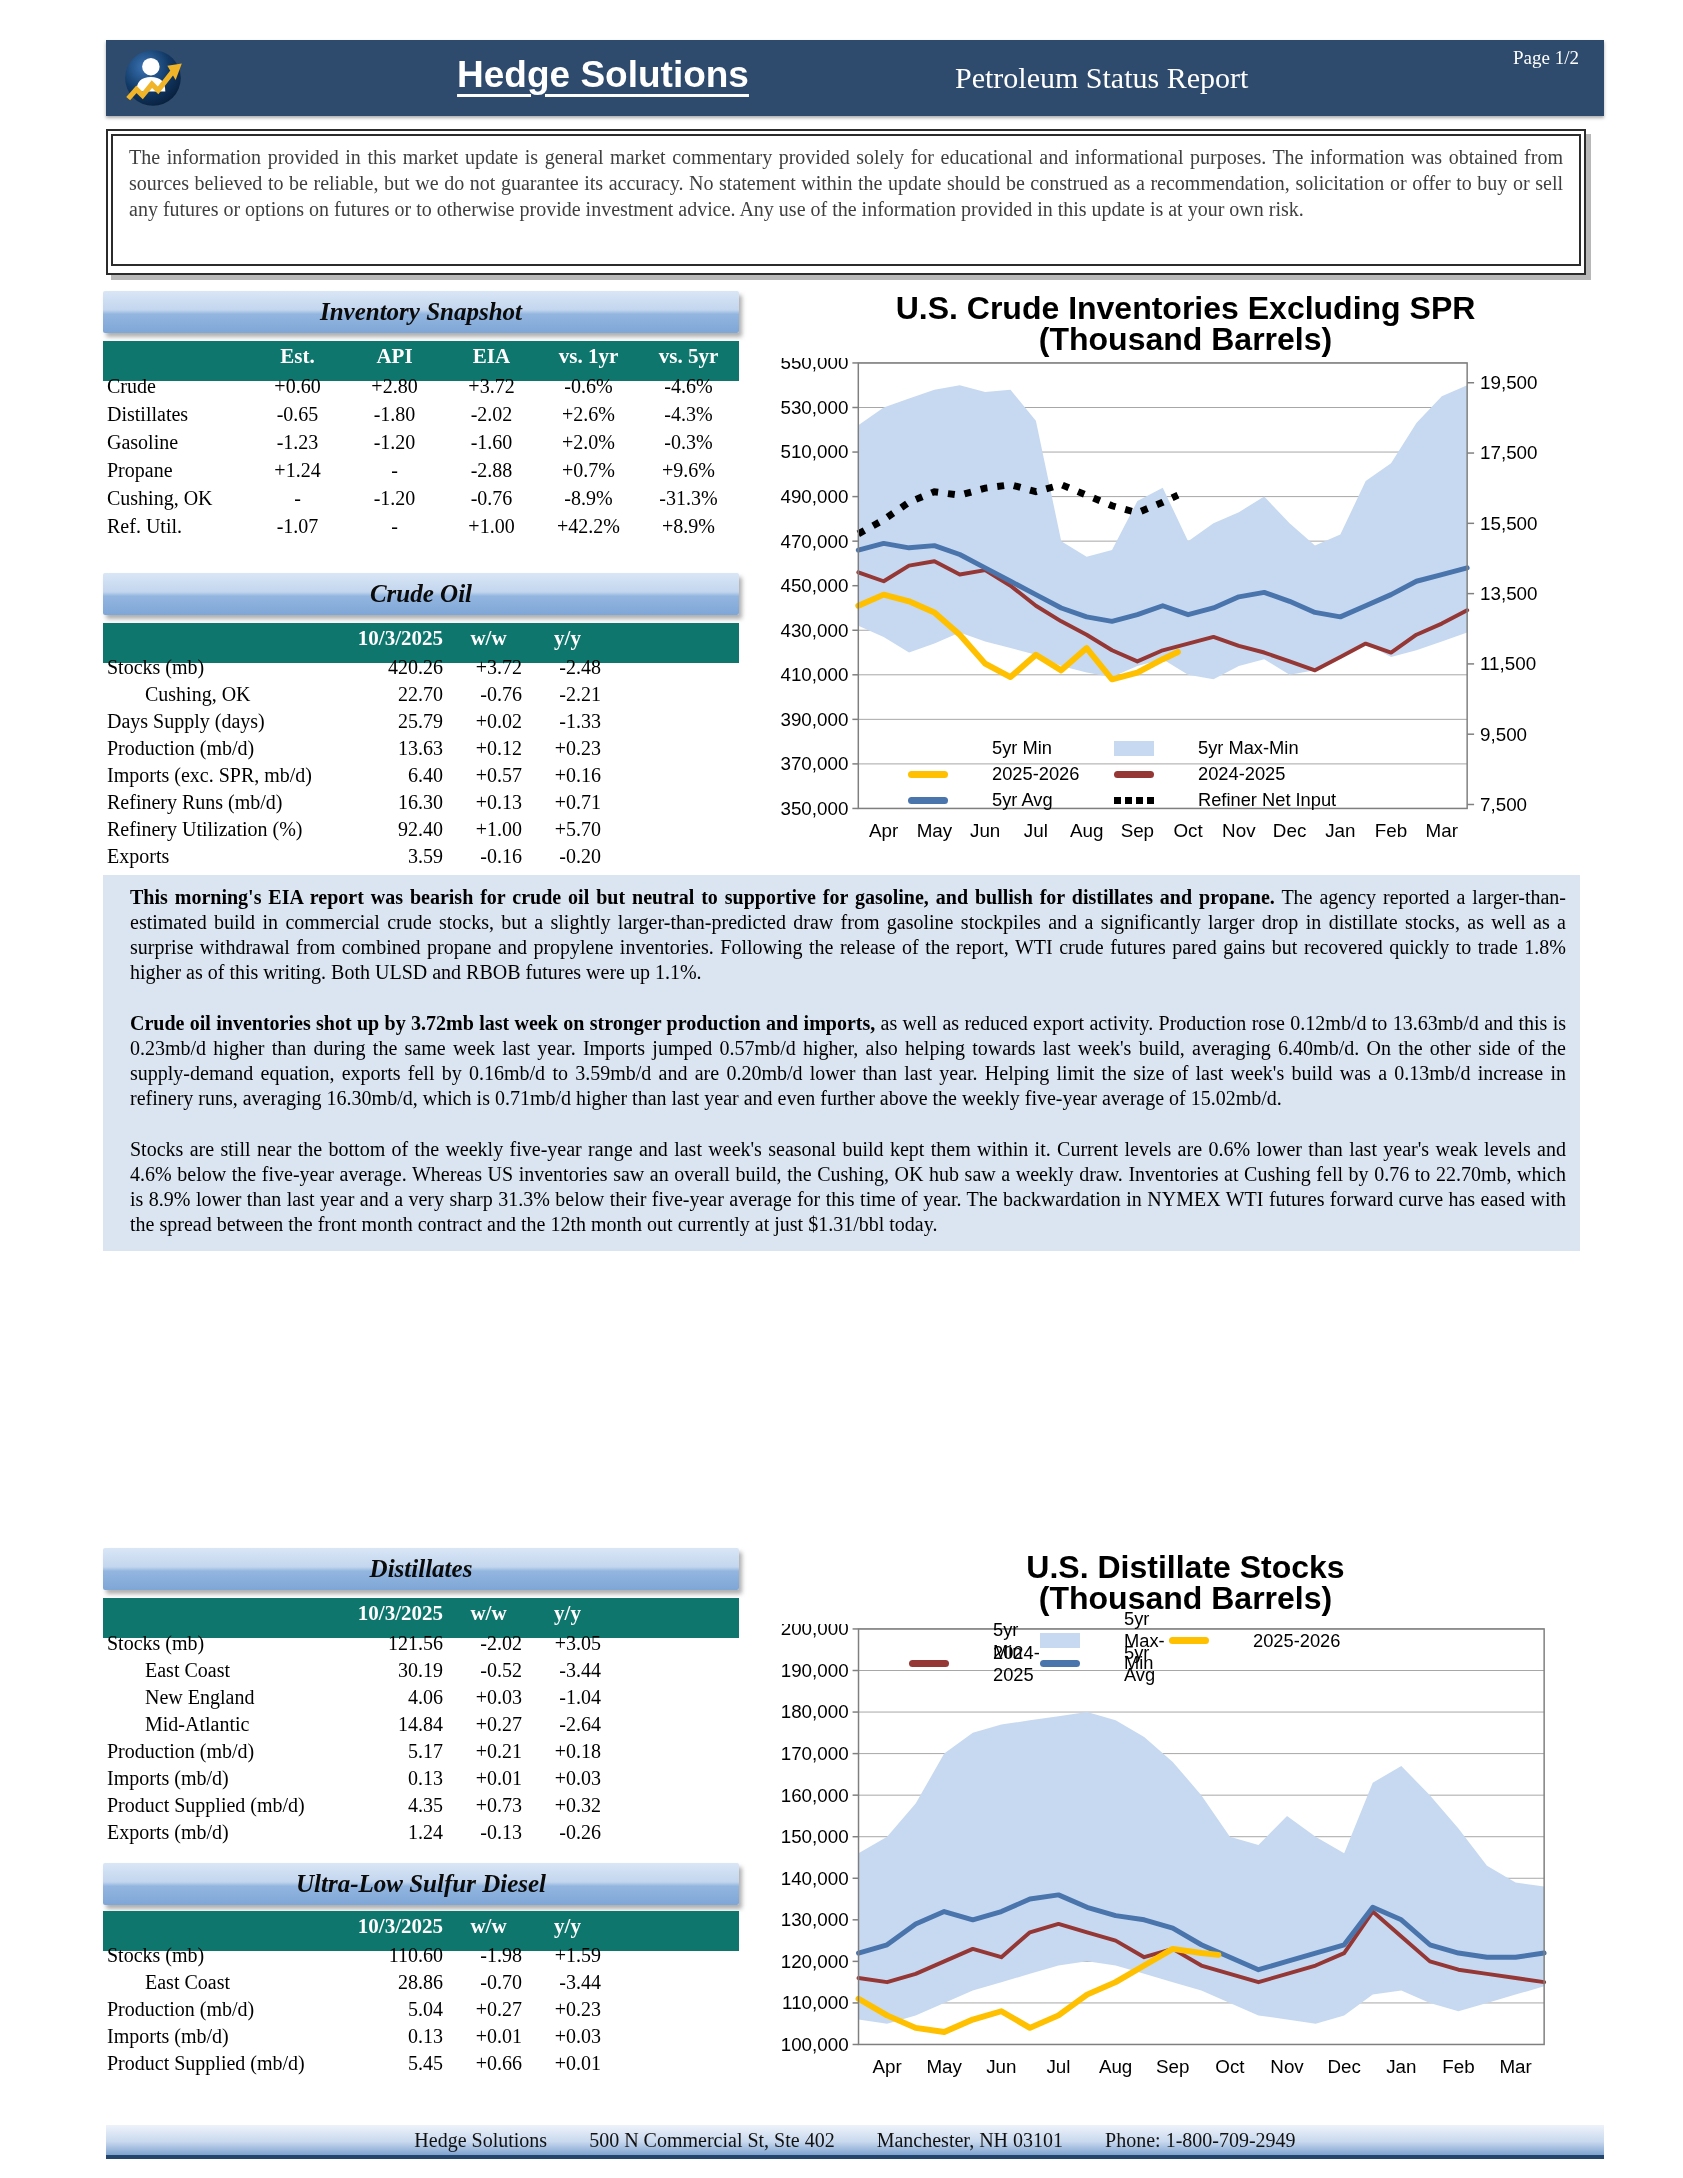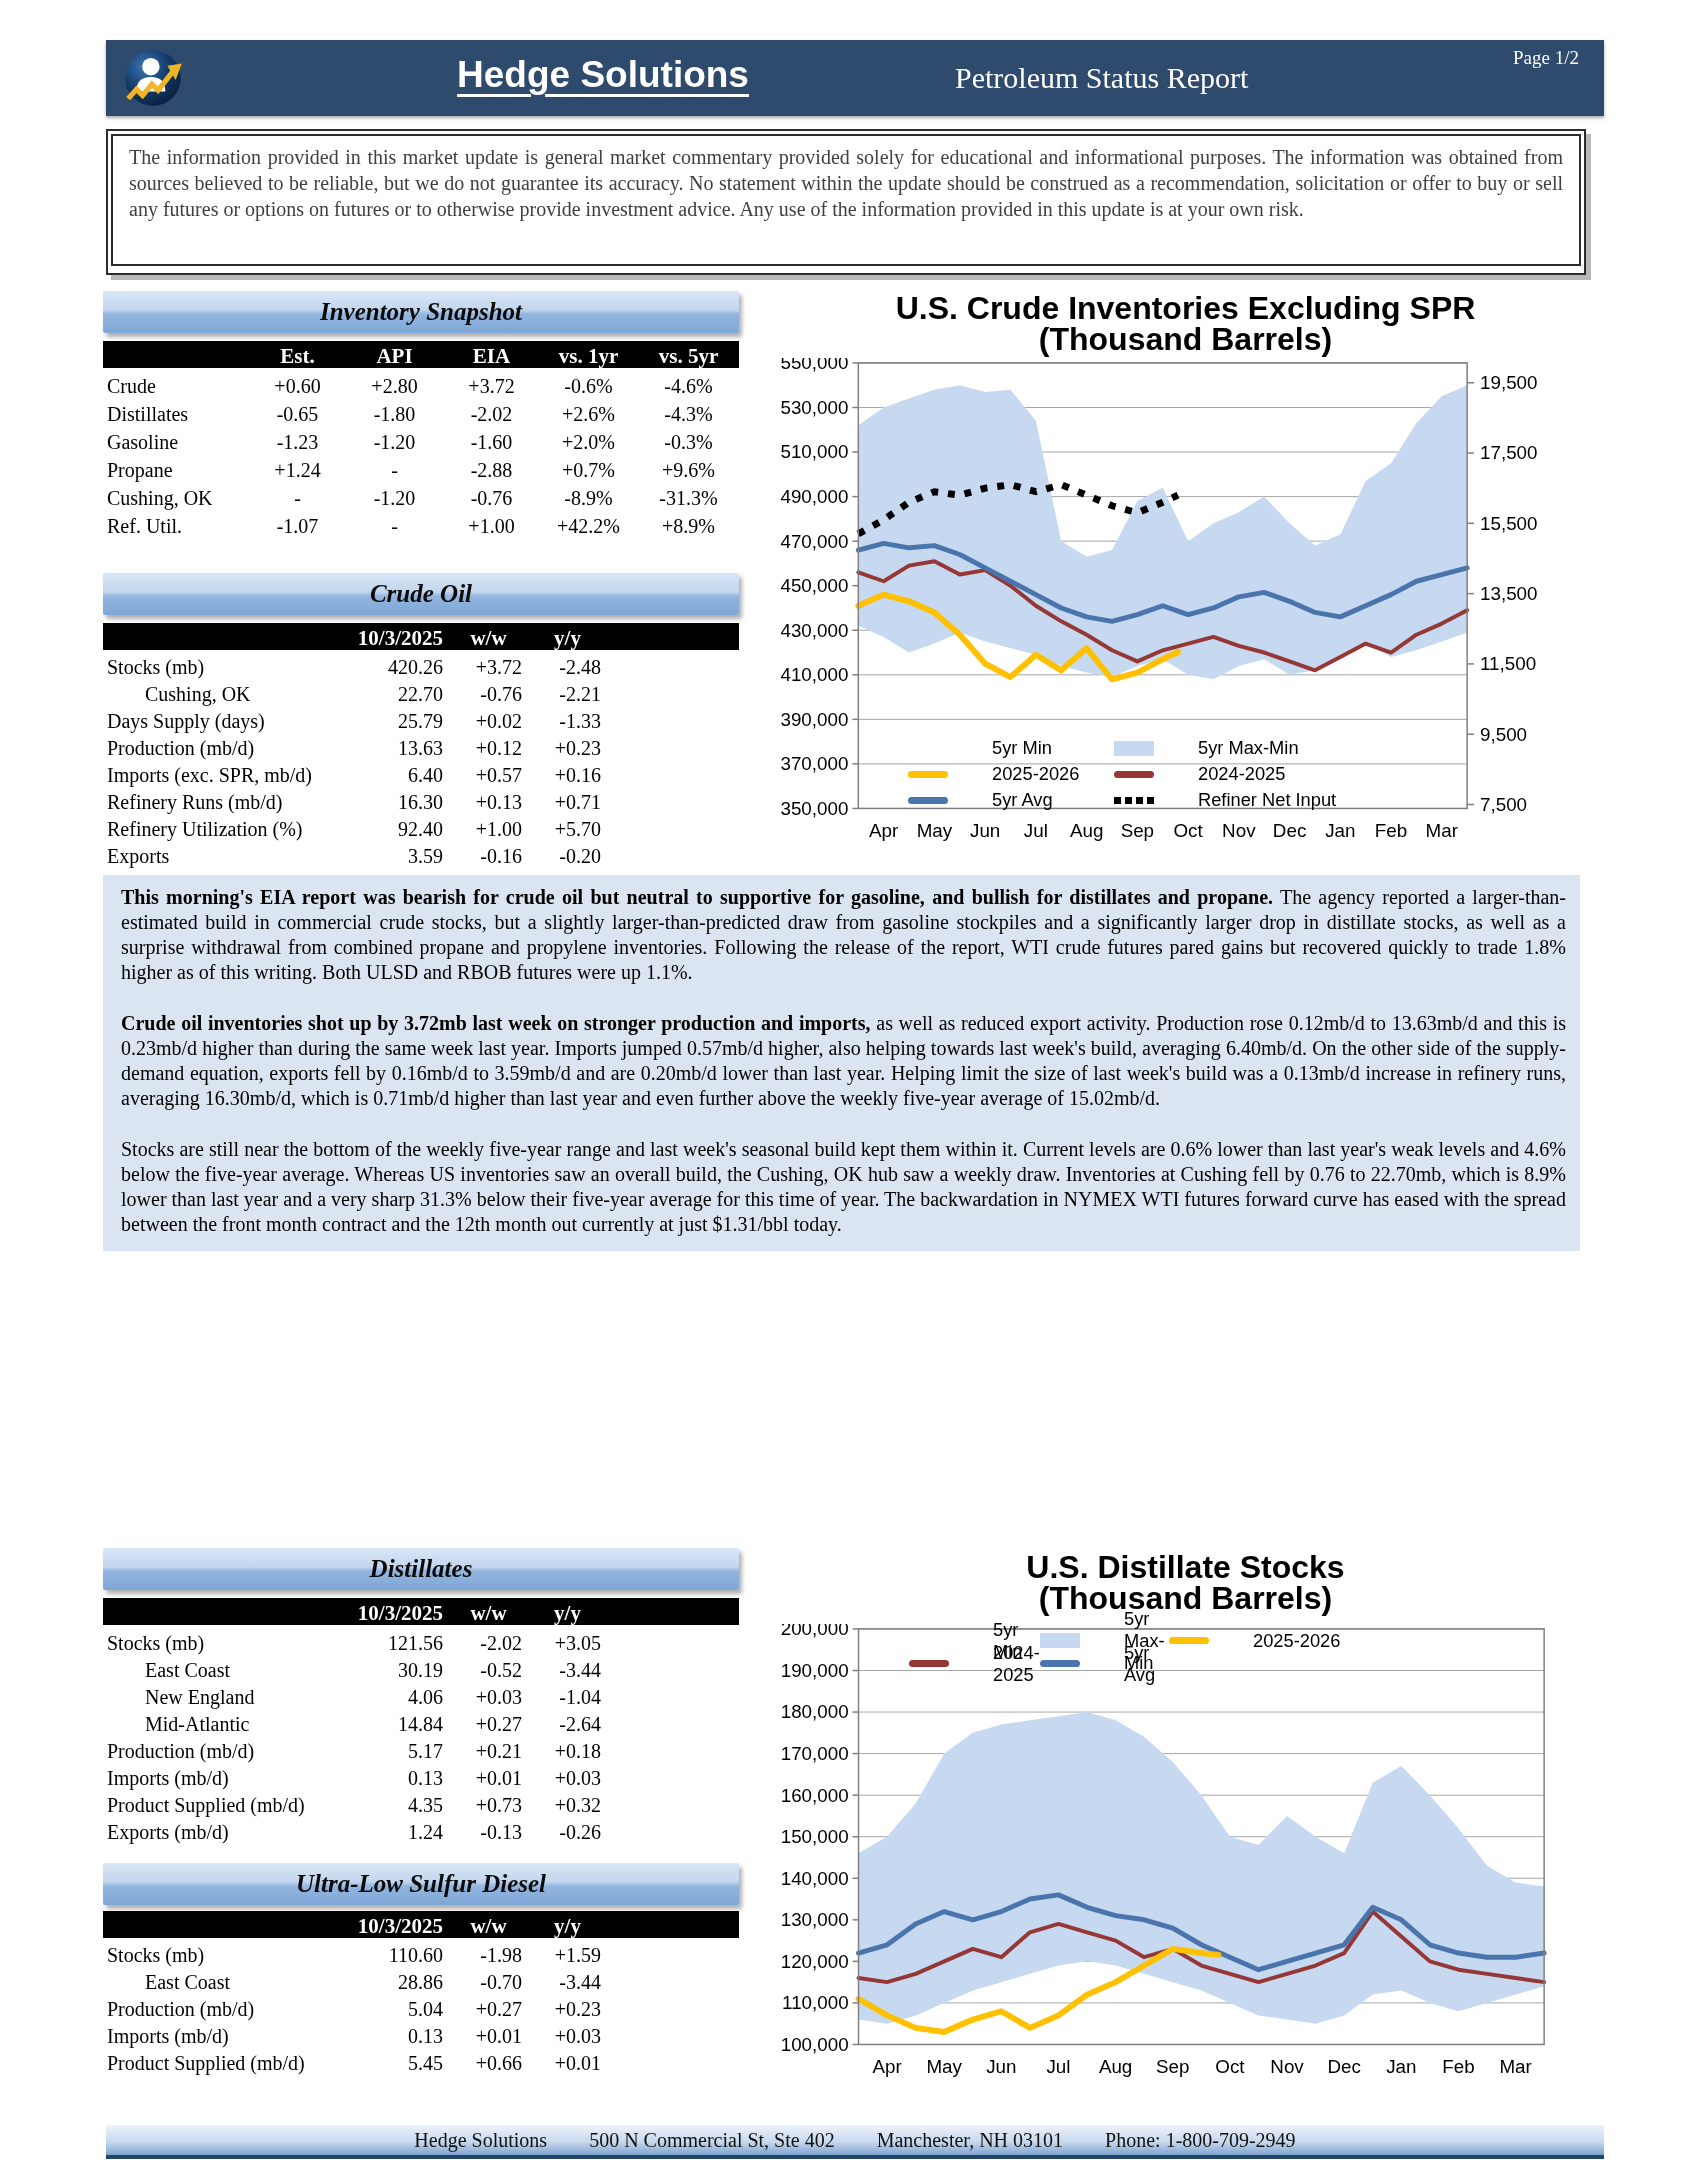--- a/index.html
+++ b/index.html
@@ -22,39 +22,39 @@
   .disc-in{border:2px solid #2b2b2b;height:calc(100% - 4px);padding:8px 16px;box-sizing:border-box;
         font-size:20px;line-height:26px;color:#3f3f3f;text-align:justify;}
 
   
   .tbar{position:absolute;width:636px;height:42px;line-height:41px;text-align:center;
         font-size:25px;font-weight:bold;font-style:italic;color:#0b0b0b;border-radius:2px;
         background:linear-gradient(180deg,#d9e6f6 0%,#c3d6ee 45%,#93b6e0 55%,#7ea6d6 100%);
         box-shadow:3px 4px 4px rgba(110,110,110,.55);}
 
   
-  .thead{position:absolute;width:636px;height:27px;background:#000000;color:#fff;
+  .thead{position:absolute;width:636px;height:40px;background:#0f766e;color:#fff;
          font-weight:bold;font-size:21px;line-height:31px;}
   .inv-grid{display:grid;grid-template-columns:147px 95px 99px 95px 99px 101px;}
   .stat-grid{display:grid;grid-template-columns:249px 97px 79px 79px 1fr;}
   .tbody{position:absolute;width:636px;font-size:20px;}
   .inv-grid .hc{text-align:center;}
   .row{height:28px;line-height:28px;}
   .stat-row{height:27px;line-height:27px;}
   .c-label{text-align:left;padding-left:4px;white-space:nowrap;}
   .c-label.ind{padding-left:42px;}
   .c-center{text-align:center;}
   .c-right{text-align:right;padding-right:6px;}
   .hd-date{text-align:right;padding-right:6px;}
   .hd-c{text-align:center;}
 
   
   .comm{position:absolute;left:103px;top:875px;width:1477px;background:#dbe5f1;
         padding:10px 14px;box-sizing:border-box;}
-  .comm p{margin:0 0 26px 4px;font-size:20px;line-height:25px;text-align:justify;}
+  .comm p{margin:0 0 26px 13px;font-size:20px;line-height:25px;text-align:justify;}
   .comm p:last-child{margin-bottom:4px;}
 
   
   .chart{position:absolute;width:837px;font-family:"Liberation Sans",sans-serif;}
   .ctitle{text-align:center;font-size:32px;font-weight:bold;line-height:31px;color:#000;}
   .chart svg{position:absolute;left:0;}
   .legend{position:absolute;display:grid;font-size:18.3px;color:#000;}
   .li{display:flex;align-items:center;gap:36px;}
   .sw{display:inline-block;width:40px;margin-right:8px;flex:none;}
   .sw-line{height:7px;border-radius:4px;}

